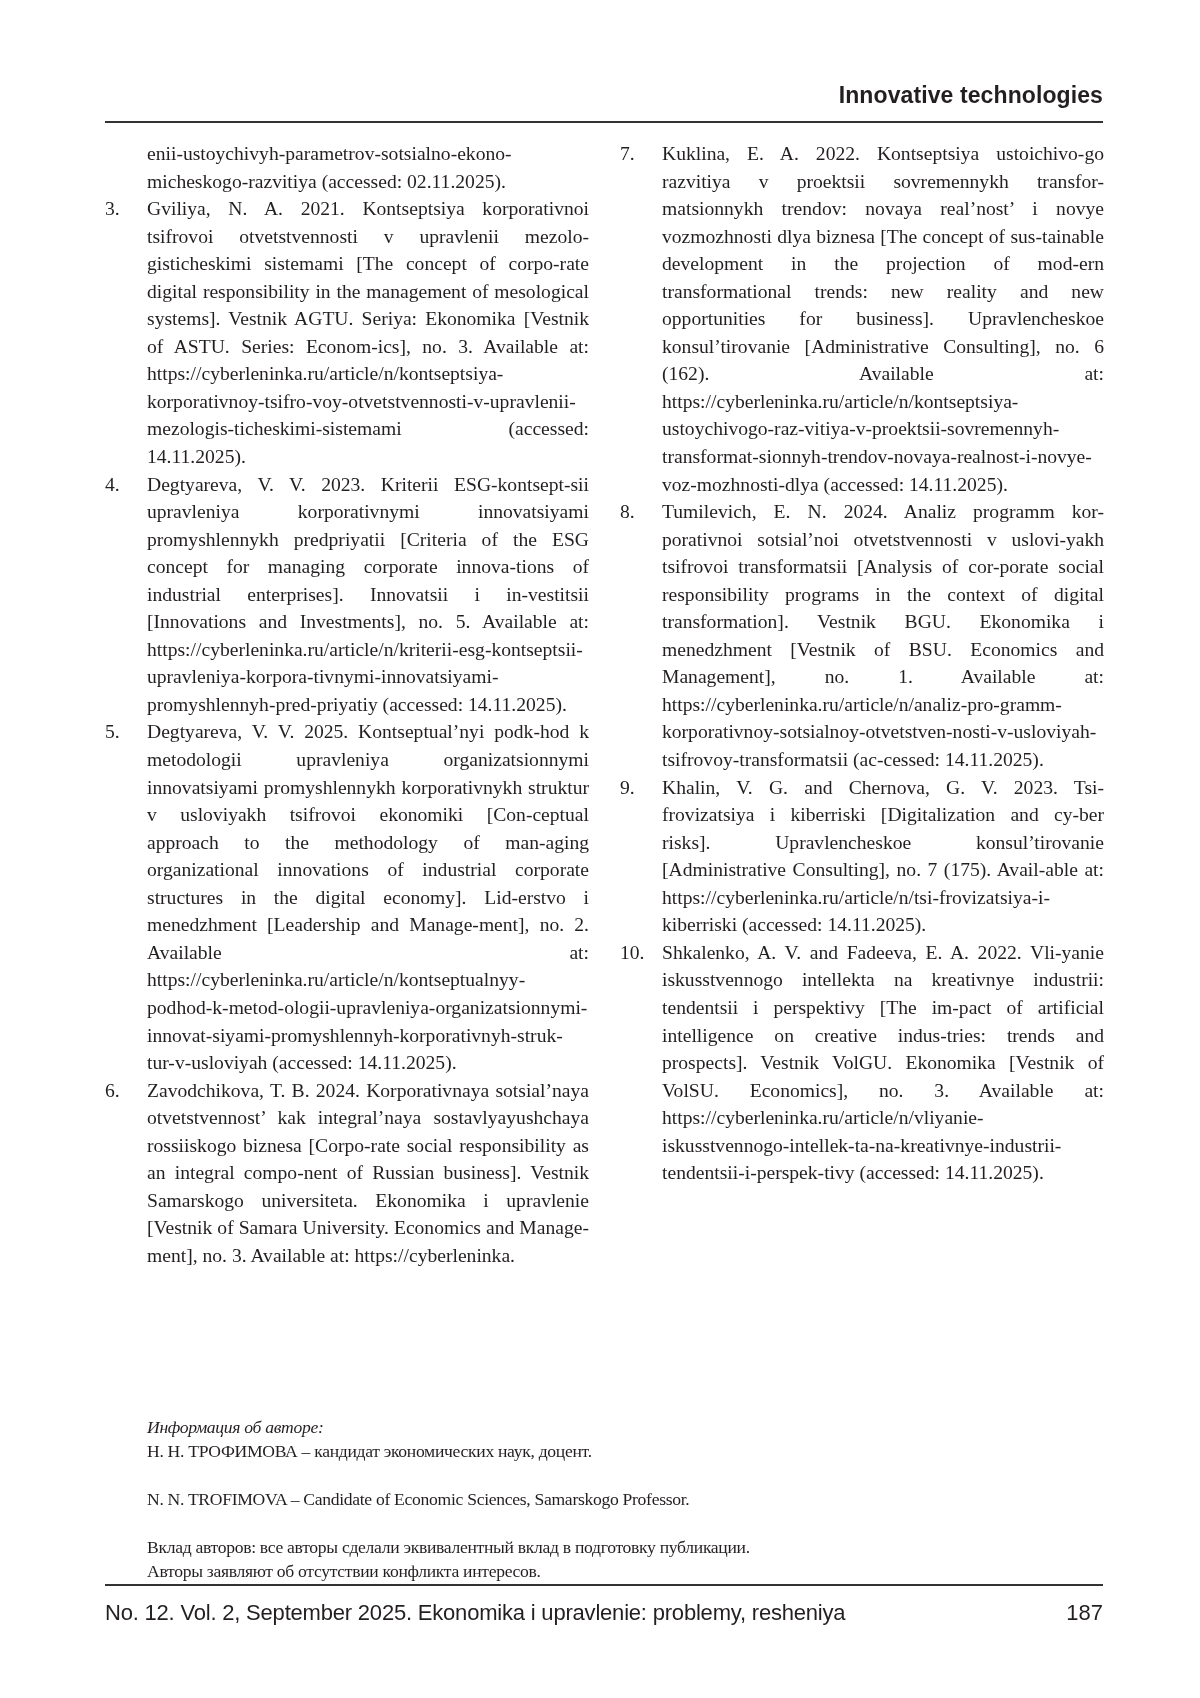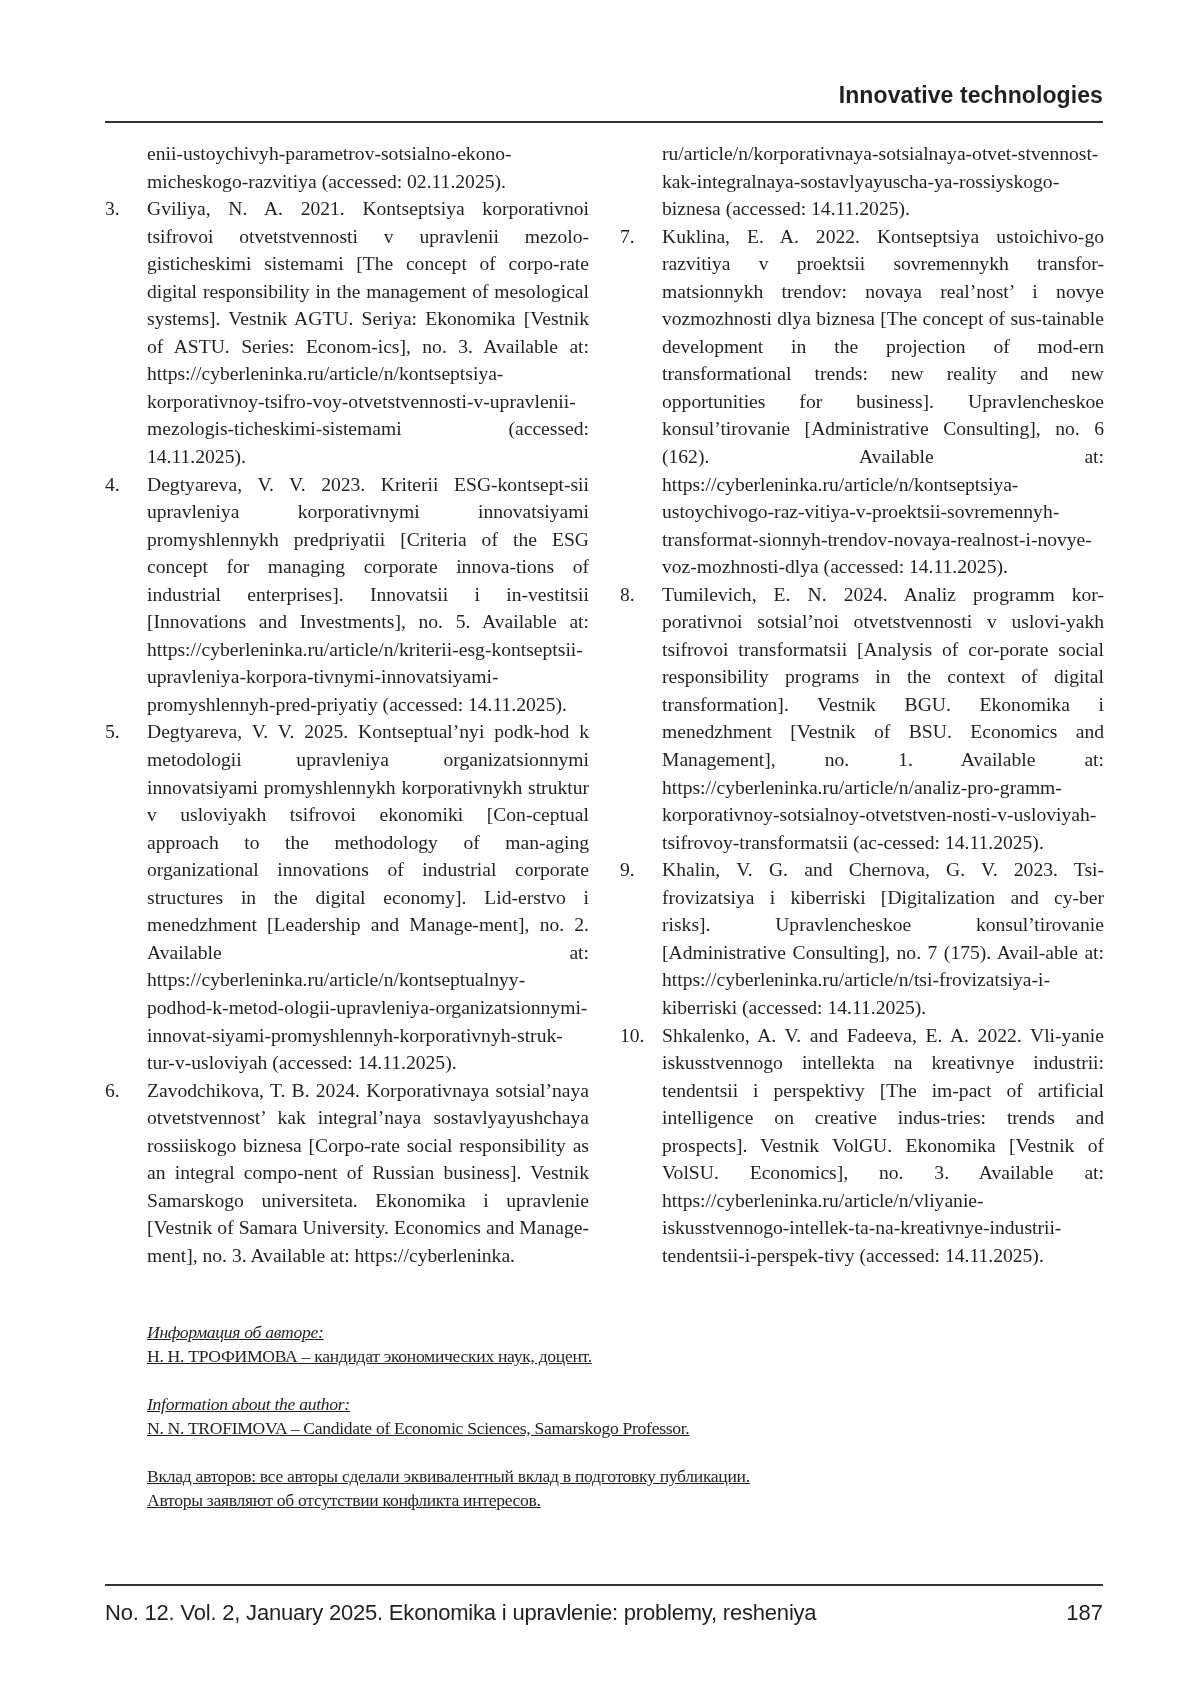--- a/index.html
+++ b/index.html
@@ -16,24 +16,23 @@
     position:absolute; top:140px; width:484px;
     font-family:"Liberation Serif", serif; font-size:19.6px; line-height:27.55px;
     text-align:justify; hyphens:manual;
   }
   .col.left { left:105px; }
   .col.right { left:620px; }
   .ref { position:relative; padding-left:42px; }
   .ref .num { position:absolute; left:0; top:0; }
   .cont { padding-left:42px; }
   .info {
-    position:absolute; left:147px; top:1320px; width:900px;
+    position:absolute; left:147px; top:1415px; width:900px;
     font-family:"Liberation Serif", serif; font-size:17.6px; line-height:24px;
     letter-spacing:-0.3px;
-    text-decoration:underline;
   }
   .info .it { font-style:italic; }
   .info .gap { height:24px; }
   .footer-text {
     position:absolute; left:105px; top:1600px;
     font-family:"Liberation Sans", sans-serif; font-size:22px; letter-spacing:-0.2px;
   }
   .page-num {
     position:absolute; right:97px; top:1600px;
     font-family:"Liberation Sans", sans-serif; font-size:22px;
@@ -59,21 +58,20 @@
     <span class="num">5.</span>
     <span>Degtyareva, V. V. 2025. Kontseptual’nyi podk-hod k metodologii upravleniya organizatsionnymi innovatsiyami promyshlennykh korporativnykh struktur v usloviyakh tsifrovoi ekonomiki [Con-ceptual approach to the methodology of man-aging organizational innovations of industrial corporate structures in the digital economy]. Lid-erstvo i menedzhment [Leadership and Manage-ment], no. 2. Available at: https://cyberleninka.ru/article/n/kontseptualnyy-podhod-k-metod-ologii-upravleniya-organizatsionnymi-innovat-siyami-promyshlennyh-korporativnyh-struk-tur-v-usloviyah (accessed: 14.11.2025).</span>
   </div>
   <div class="ref">
     <span class="num">6.</span>
     <span>Zavodchikova, T. B. 2024. Korporativnaya sotsial’naya otvetstvennost’ kak integral’naya sostavlyayushchaya rossiiskogo biznesa [Corpo-rate social responsibility as an integral compo-nent of Russian business]. Vestnik Samarskogo universiteta. Ekonomika i upravlenie [Vestnik of Samara University. Economics and Manage-ment], no. 3. Available at: https://cyberleninka.</span>
   </div>
 </div>
 
 <div class="col right">
-  <div class="cont">ru/article/n/korporativnaya-sotsialnaya-otvet-stvennost-kak-integralnaya-sostavlyayuscha-ya-rossiyskogo-biznesa (accessed: 14.11.2025).</div>
   <div class="ref">
     <span class="num">7.</span>
     <span>Kuklina, E. A. 2022. Kontseptsiya ustoichivo-go razvitiya v proektsii sovremennykh transfor-matsionnykh trendov: novaya real’nost’ i novye vozmozhnosti dlya biznesa [The concept of sus-tainable development in the projection of mod-ern transformational trends: new reality and new opportunities for business]. Upravlencheskoe konsul’tirovanie [Administrative Consulting], no. 6 (162). Available at: https://cyberleninka.ru/article/n/kontseptsiya-ustoychivogo-raz-vitiya-v-proektsii-sovremennyh-transformat-sionnyh-trendov-novaya-realnost-i-novye-voz-mozhnosti-dlya (accessed: 14.11.2025).</span>
   </div>
   <div class="ref">
     <span class="num">8.</span>
     <span>Tumilevich, E. N. 2024. Analiz programm kor-porativnoi sotsial’noi otvetstvennosti v uslovi-yakh tsifrovoi transformatsii [Analysis of cor-porate social responsibility programs in the context of digital transformation]. Vestnik BGU. Ekonomika i menedzhment [Vestnik of BSU. Economics and Management], no. 1. Available at: https://cyberleninka.ru/article/n/analiz-pro-gramm-korporativnoy-sotsialnoy-otvetstven-nosti-v-usloviyah-tsifrovoy-transformatsii (ac-cessed: 14.11.2025).</span>
   </div>
   <div class="ref">
     <span class="num">9.</span>
@@ -82,22 +80,21 @@
   <div class="ref">
     <span class="num">10.</span>
     <span>Shkalenko, A. V. and Fadeeva, E. A. 2022. Vli-yanie iskusstvennogo intellekta na kreativnye industrii: tendentsii i perspektivy [The im-pact of artificial intelligence on creative indus-tries: trends and prospects]. Vestnik VolGU. Ekonomika [Vestnik of VolSU. Economics], no. 3. Available at: https://cyberleninka.ru/article/n/vliyanie-iskusstvennogo-intellek-ta-na-kreativnye-industrii-tendentsii-i-perspek-tivy (accessed: 14.11.2025).</span>
   </div>
 </div>
 
 <div class="info">
   <div class="it">Информация об авторе:</div>
   <div>Н. Н. ТРОФИМОВА – кандидат экономических наук, доцент.</div>
   <div class="gap"></div>
-  <div class="it">Information about the author:</div>
   <div>N. N. TROFIMOVA – Candidate of Economic Sciences, Samarskogo Professor.</div>
   <div class="gap"></div>
   <div>Вклад авторов: все авторы сделали эквивалентный вклад в подготовку публикации.</div>
   <div>Авторы заявляют об отсутствии конфликта интересов.</div>
 </div>
 
 <div class="rule bottom"></div>
-<div class="footer-text">No. 12. Vol. 2, January 2025. Ekonomika i upravlenie: problemy, resheniya</div>
+<div class="footer-text">No. 12. Vol. 2, September 2025. Ekonomika i upravlenie: problemy, resheniya</div>
 <div class="page-num">187</div>
 
 </body></html>

